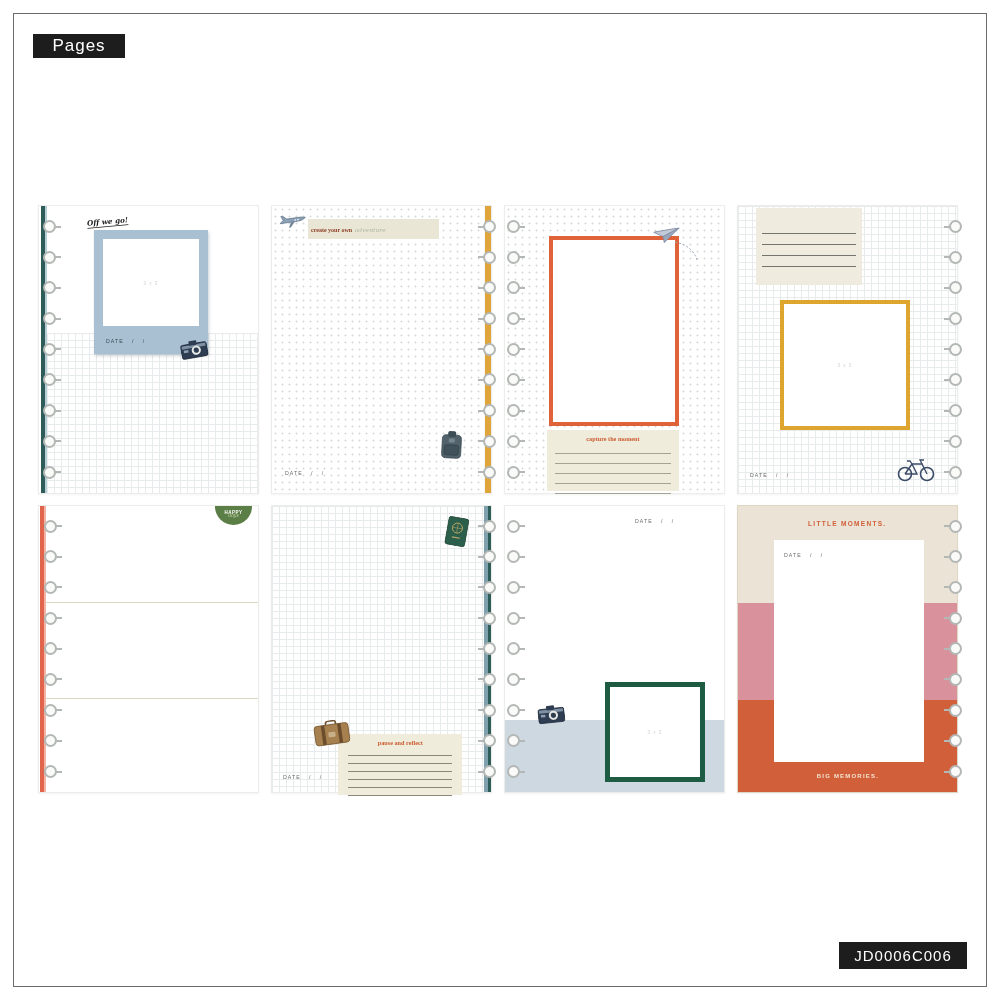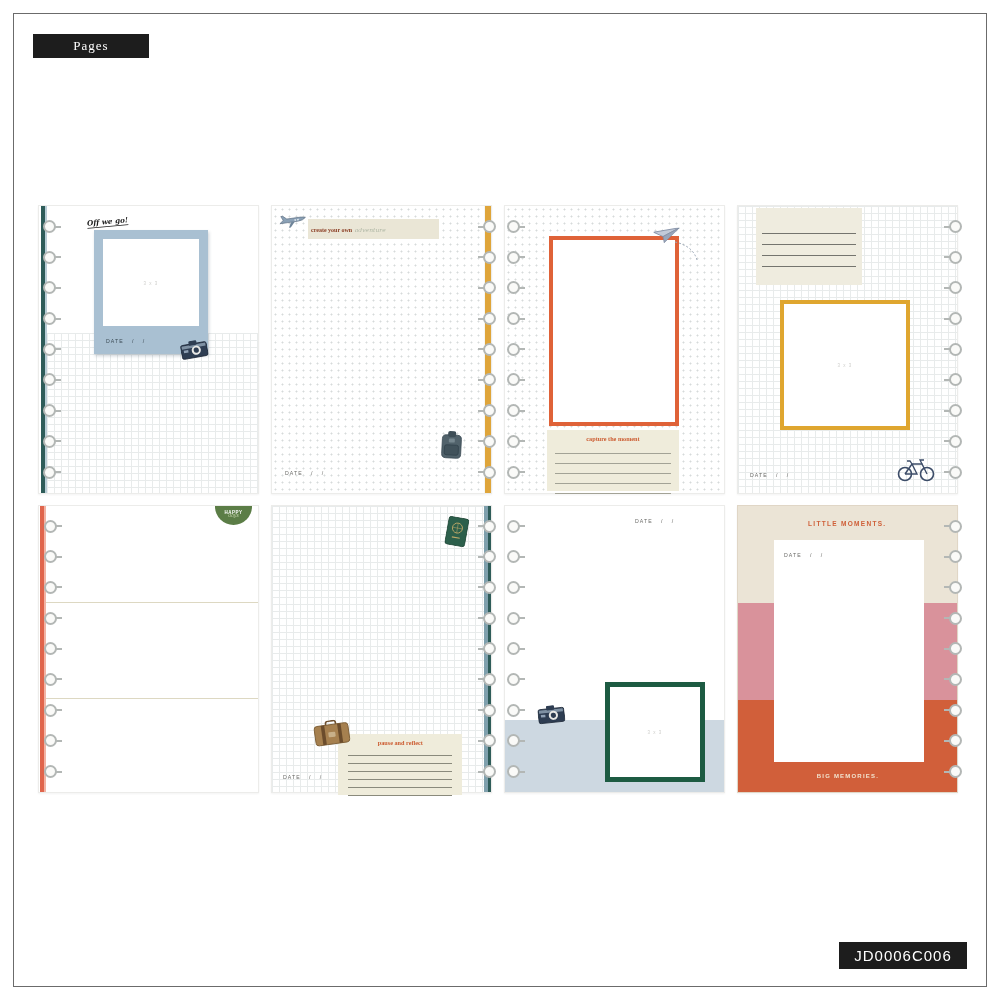--- a/index.html
+++ b/index.html
@@ -4,21 +4,21 @@
 <style>
   html,body{margin:0;padding:0;}
   body{width:1000px;height:1000px;background:#ffffff;position:relative;
        font-family:"Liberation Sans", sans-serif;overflow:hidden;}
 
   .frame-border{position:absolute;left:13px;top:13px;right:13px;bottom:13px;
        border:1px solid #6b6b6b;pointer-events:none;}
 
   .tag{position:absolute;background:#1d1d1d;color:#fff;display:flex;
        align-items:center;justify-content:center;letter-spacing:1px;}
-  .tag-pages{left:33px;top:34px;width:116px;height:24px;font-size:13px;font-family:Liberation Serif, serif;}
+  .tag-pages{left:33px;top:34px;width:92px;height:24px;font-size:17px;}
   .tag-sku{right:33px;bottom:31px;width:128px;height:27px;font-size:15px;}
 
   .board{position:absolute;left:38px;top:205px;width:920px;height:588px;
        display:grid;grid-template-columns:repeat(4,1fr);grid-template-rows:1fr 1fr;
        gap:11px 12px;}
   .page{position:relative;background:#fff;border:1px solid #ececea;
        box-shadow:0 1px 2px rgba(0,0,0,.05);}
 
   
   .grid-sq{position:absolute;background-image:

